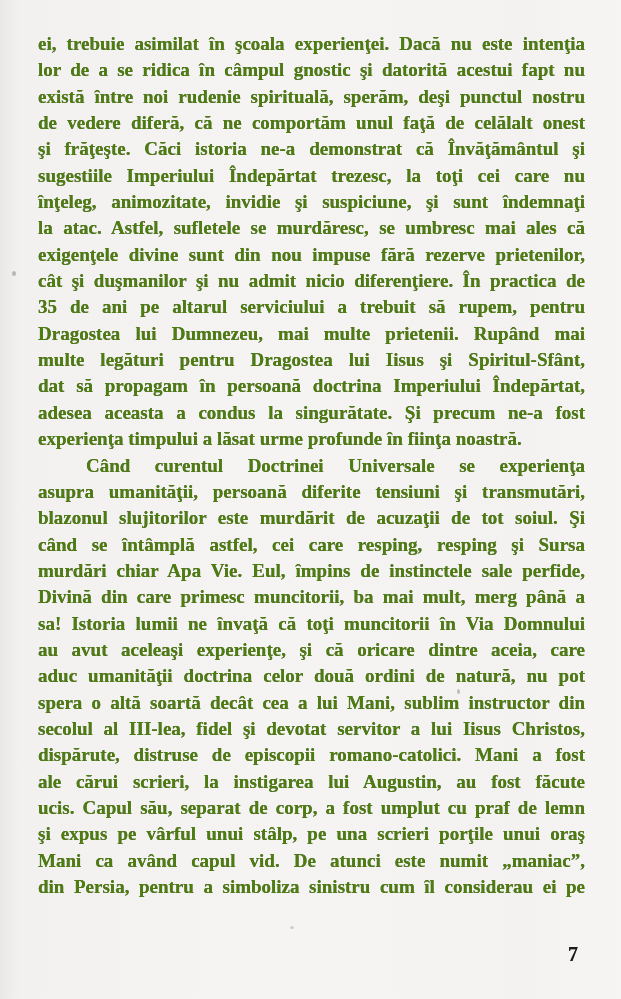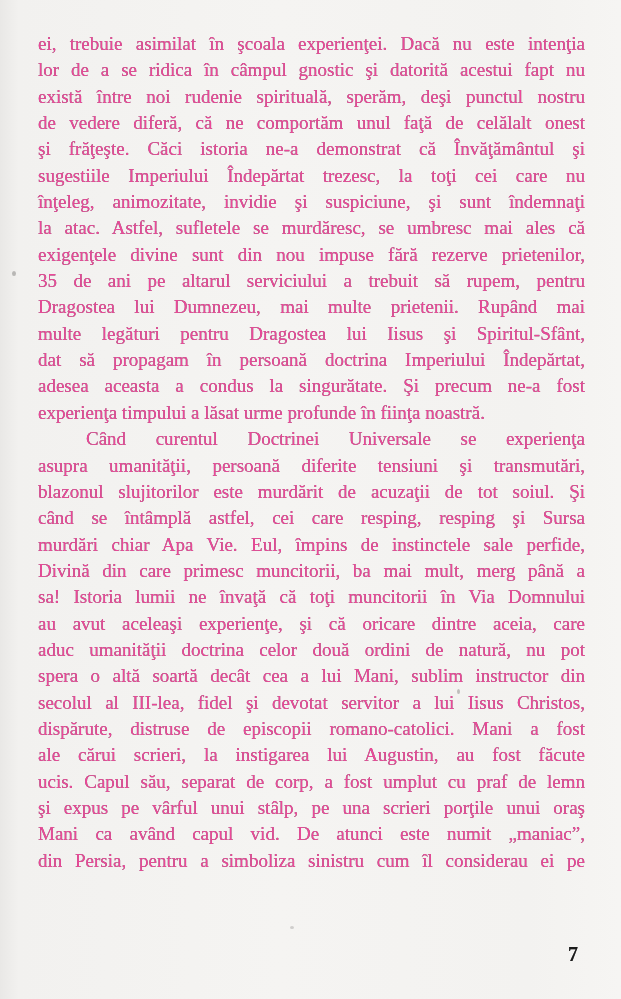--- a/index.html
+++ b/index.html
@@ -16,23 +16,24 @@
   }
   .page {
     position: absolute;
     inset: 0;
   }
   .text-block {
     position: absolute;
     left: 38px;
     top: 31px;
     width: 547px;
-    color: #ec4899;
+    color: #4d7c0f;
     font-size: 19px;
     text-shadow: 0 0 0.55px rgba(25,25,25,0.65);
+    font-weight: bold;
   }
   .line {
     height: 26.35px;
     line-height: 26.35px;
     text-align: justify;
     text-align-last: justify;
     white-space: nowrap;
     overflow: visible;
   }
   .line.indent {
@@ -66,20 +67,21 @@
   <div class="text-block">
       <div class="line">ei, trebuie asimilat în şcoala experienţei. Dacă nu este intenţia</div>
       <div class="line">lor de a se ridica în câmpul gnostic şi datorită acestui fapt nu</div>
       <div class="line">există între noi rudenie spirituală, sperăm, deşi punctul nostru</div>
       <div class="line">de vedere diferă, că ne comportăm unul faţă de celălalt onest</div>
       <div class="line">şi frăţeşte. Căci istoria ne-a demonstrat că Învăţământul şi</div>
       <div class="line">sugestiile Imperiului Îndepărtat trezesc, la toţi cei care nu</div>
       <div class="line">înţeleg, animozitate, invidie şi suspiciune, şi sunt îndemnaţi</div>
       <div class="line">la atac. Astfel, sufletele se murdăresc, se umbresc mai ales că</div>
       <div class="line">exigenţele divine sunt din nou impuse fără rezerve prietenilor,</div>
+      <div class="line">cât şi duşmanilor şi nu admit nicio diferenţiere. În practica de</div>
       <div class="line">35 de ani pe altarul serviciului a trebuit să rupem, pentru</div>
       <div class="line">Dragostea lui Dumnezeu, mai multe prietenii. Rupând mai</div>
       <div class="line">multe legături pentru Dragostea lui Iisus şi Spiritul-Sfânt,</div>
       <div class="line">dat să propagam în persoană doctrina Imperiului Îndepărtat,</div>
       <div class="line">adesea aceasta a condus la singurătate. Şi precum ne-a fost</div>
       <div class="line lastline">experienţa timpului a lăsat urme profunde în fiinţa noastră.</div>
       <div class="line indent">Când curentul Doctrinei Universale se experienţa</div>
       <div class="line">asupra umanităţii, persoană diferite tensiuni şi transmutări,</div>
       <div class="line">blazonul slujitorilor este murdărit de acuzaţii de tot soiul. Şi</div>
       <div class="line">când se întâmplă astfel, cei care resping, resping şi Sursa</div>

